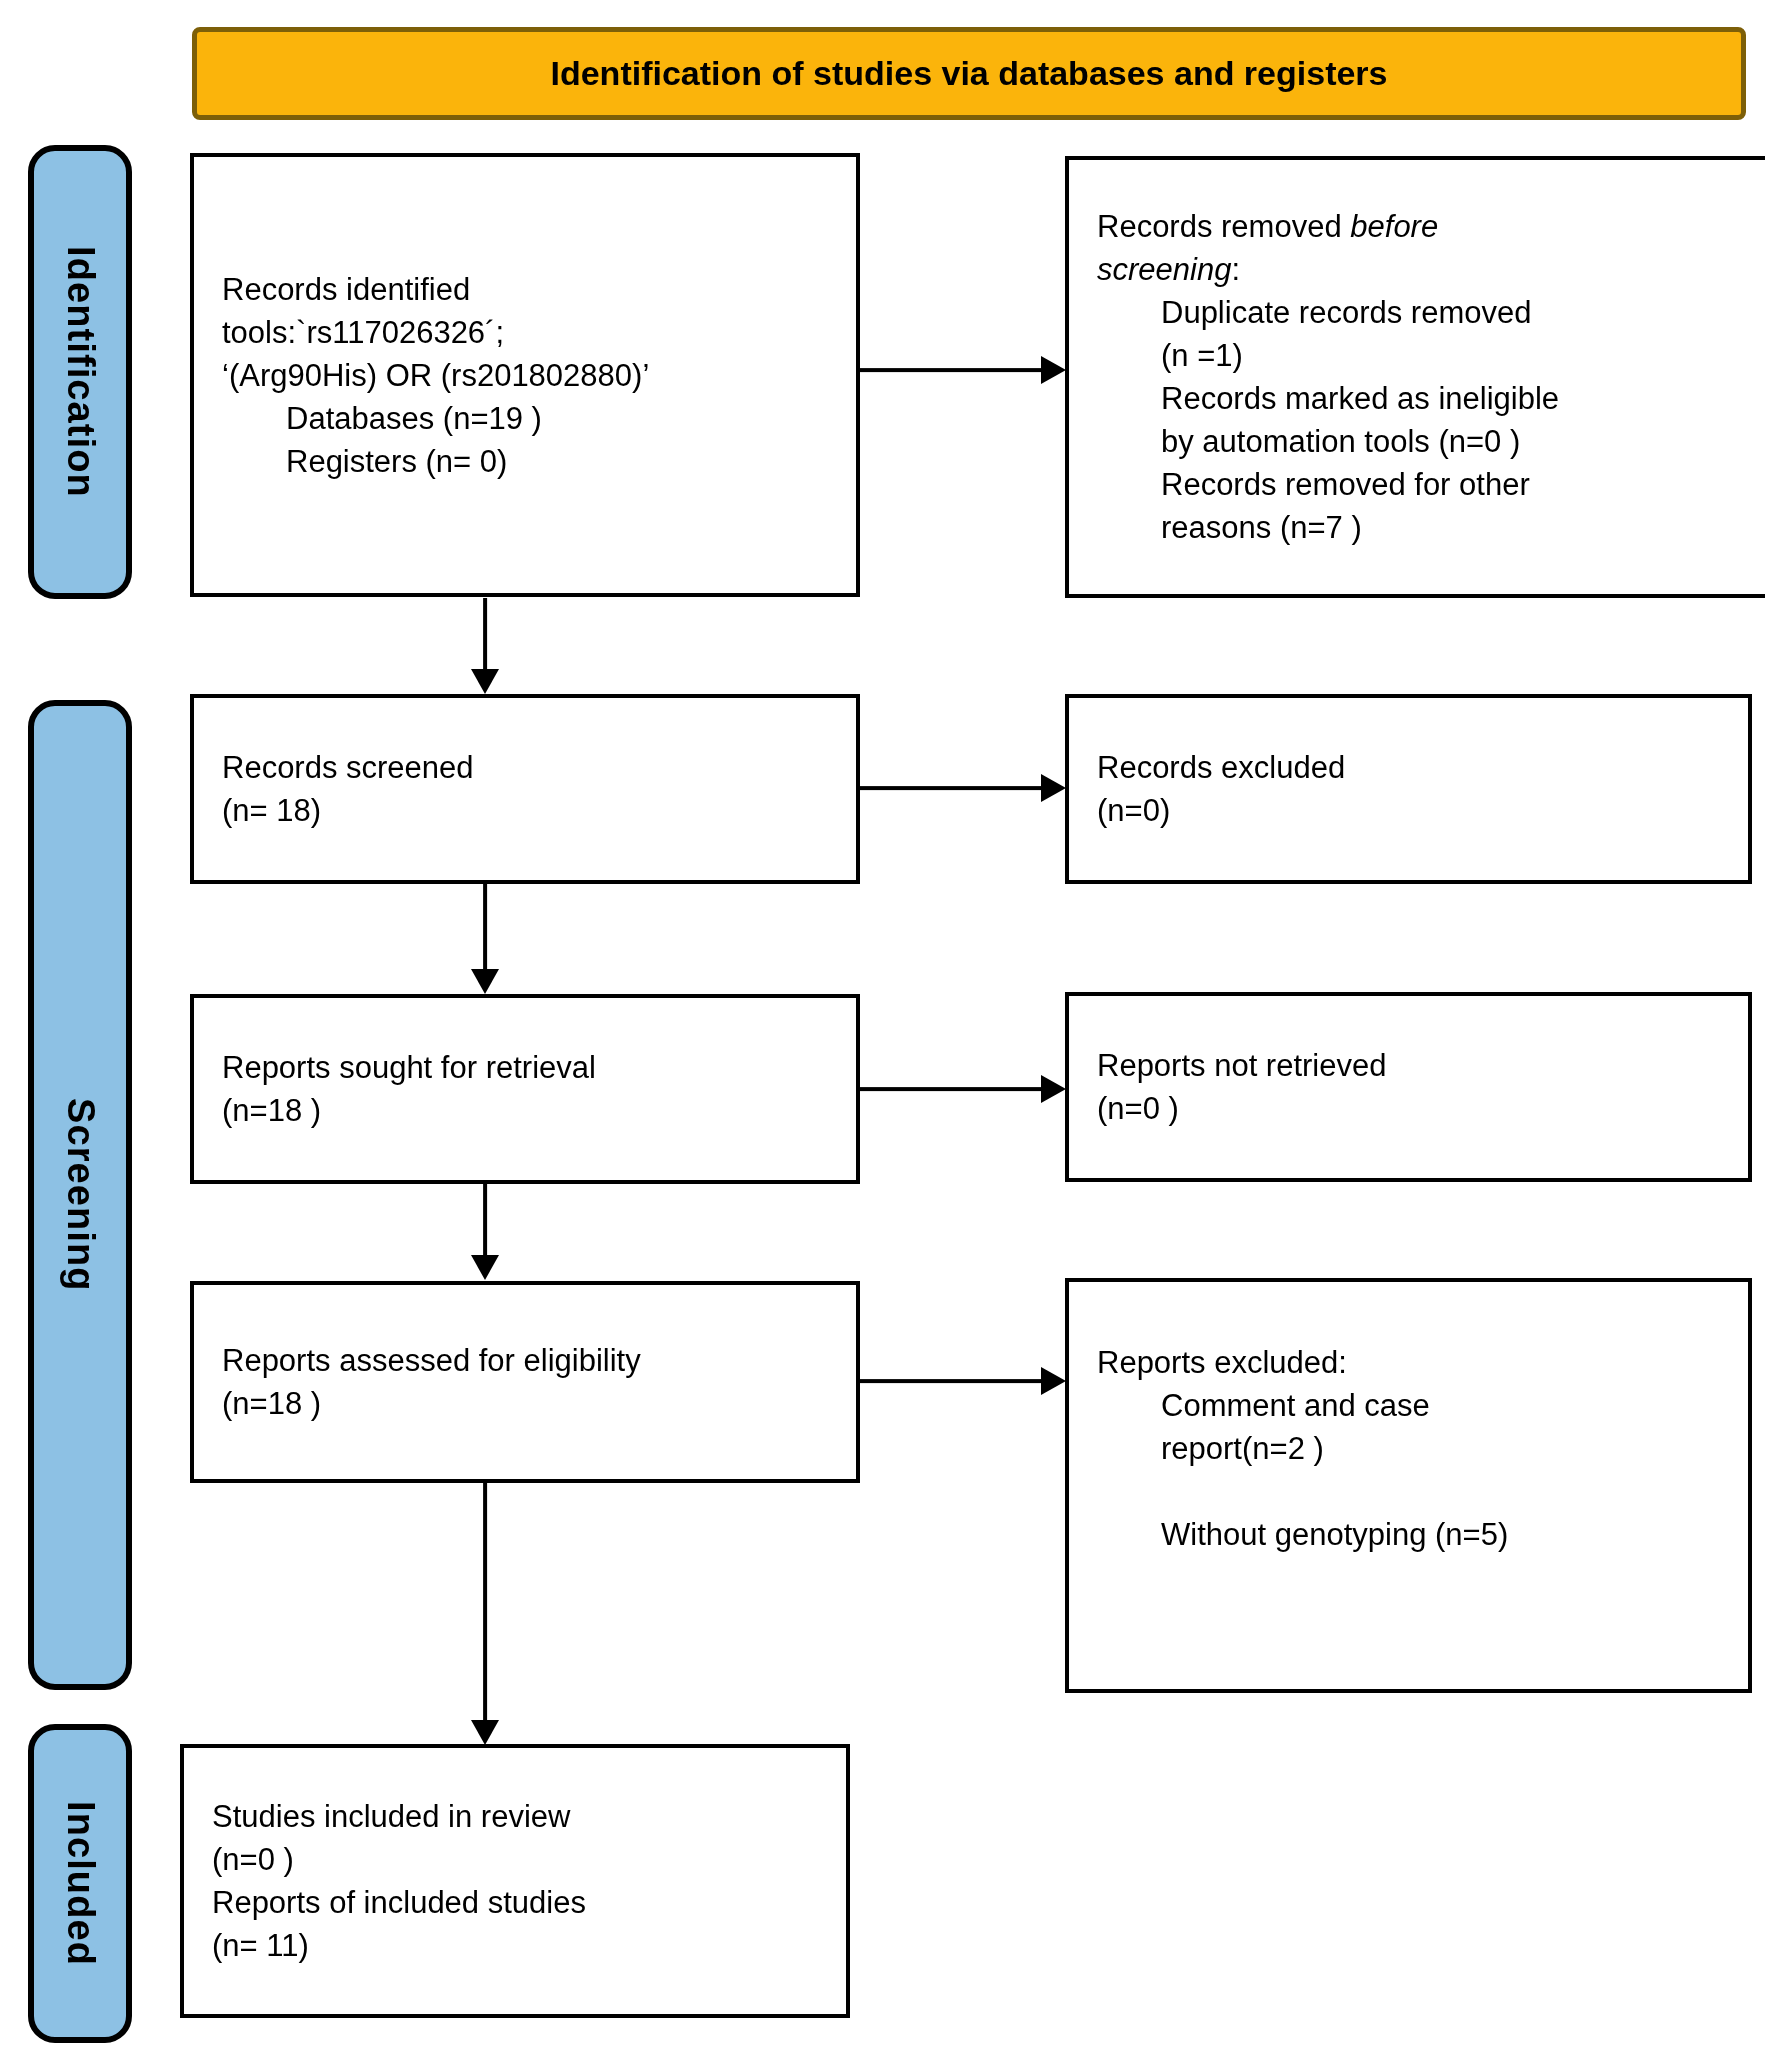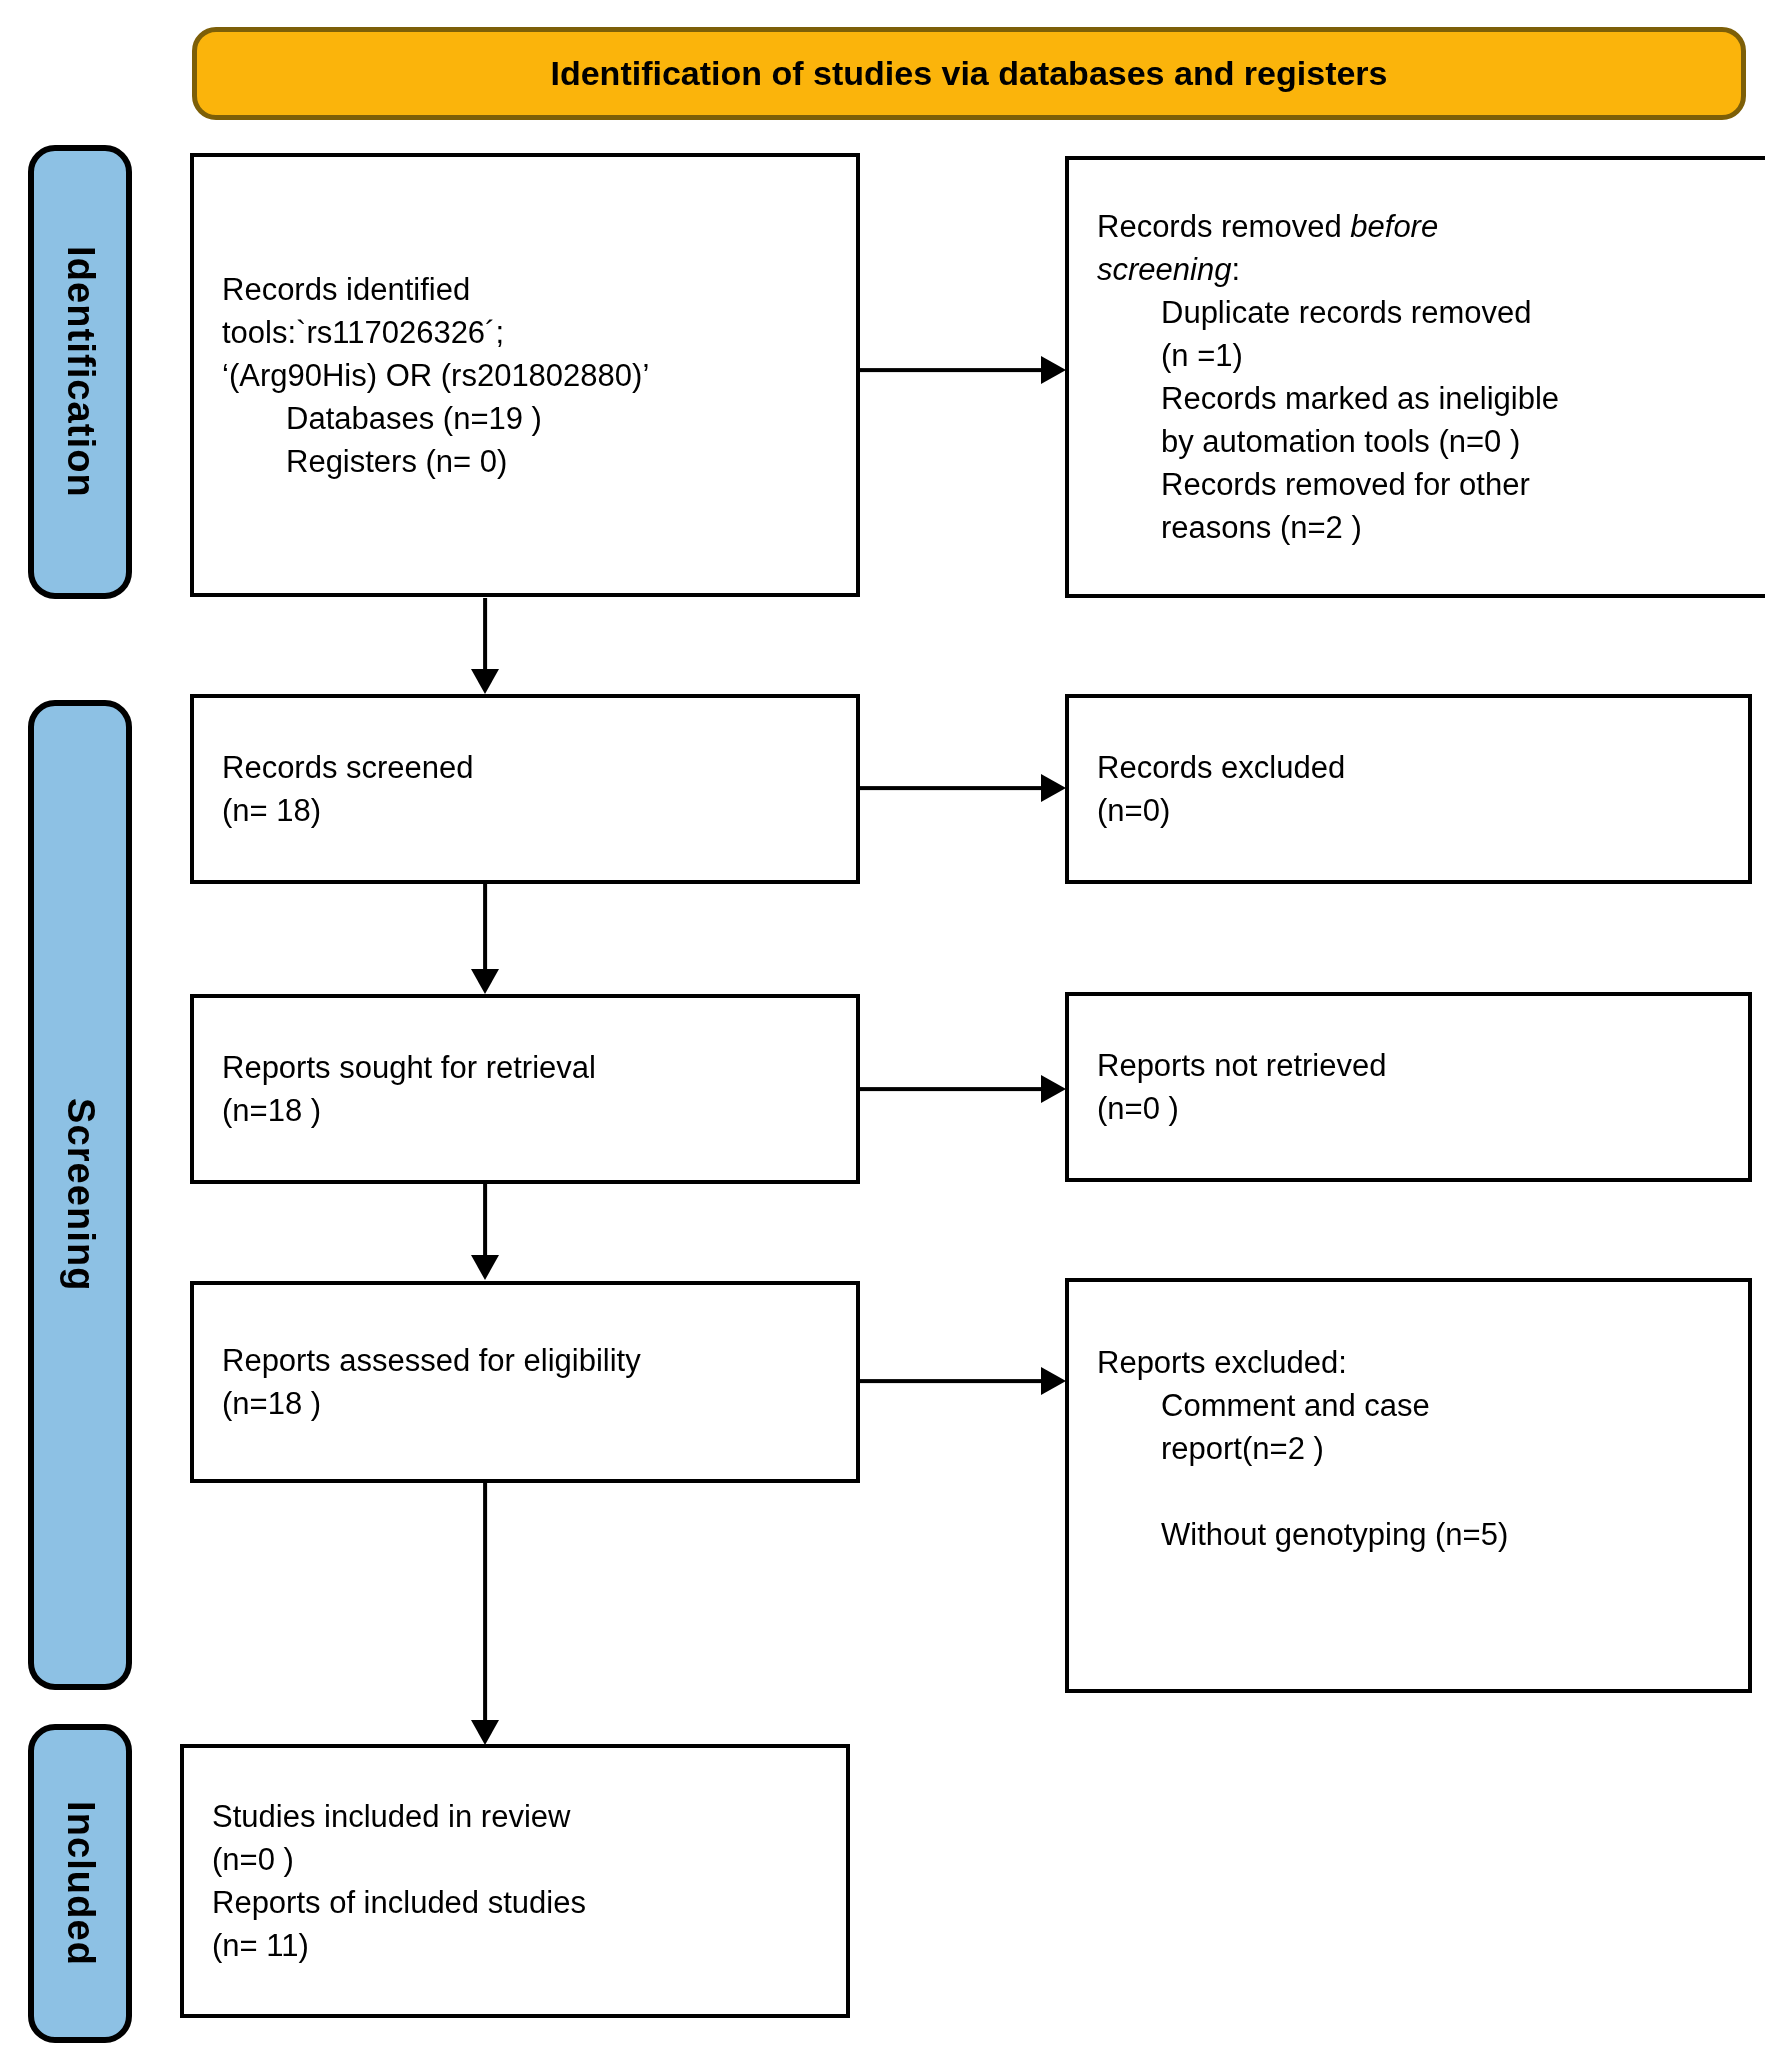--- a/index.html
+++ b/index.html
@@ -13,21 +13,21 @@
   *{margin:0;padding:0;box-sizing:border-box;}
   html,body{background:#ffffff;}
   body{font-family:"Liberation Sans",sans-serif;color:var(--ink);}
   .canvas{position:relative;width:1766px;height:2066px;background:#ffffff;overflow:hidden;}
 
   
   .banner{
     position:absolute;left:192px;top:27px;width:1554px;height:93px;
     background:var(--banner-fill);
     border:5.4px solid var(--banner-border);
-    border-radius:24px;
+    border-radius:8px;
     display:flex;align-items:center;justify-content:center;
   }
   .banner-text{font-size:34px;font-weight:bold;}
 
   
   .stage{
     position:absolute;left:28px;width:104px;
     background:var(--stage-fill);
     border:6.5px solid var(--box-border);
     border-radius:27px;
@@ -128,21 +128,21 @@
   </div>
   <div class="box r1">
     <div class="content">
         <div class="line"><span>Records removed </span><span class="it">before</span></div>
         <div class="line"><span class="it">screening</span><span>:</span></div>
         <div class="line ind"><span>Duplicate records removed</span></div>
         <div class="line ind"><span>(n =1)</span></div>
         <div class="line ind"><span>Records marked as ineligible</span></div>
         <div class="line ind"><span>by automation tools (n=0 )</span></div>
         <div class="line ind"><span>Records removed for other</span></div>
-        <div class="line ind"><span>reasons (n=2 )</span></div>
+        <div class="line ind"><span>reasons (n=7 )</span></div>
       </div>
   </div>
   <div class="box b2">
     <div class="content">
         <div class="line"><span>Records screened</span></div>
         <div class="line"><span>(n= 18)</span></div>
       </div>
   </div>
   <div class="box r2">
     <div class="content">

